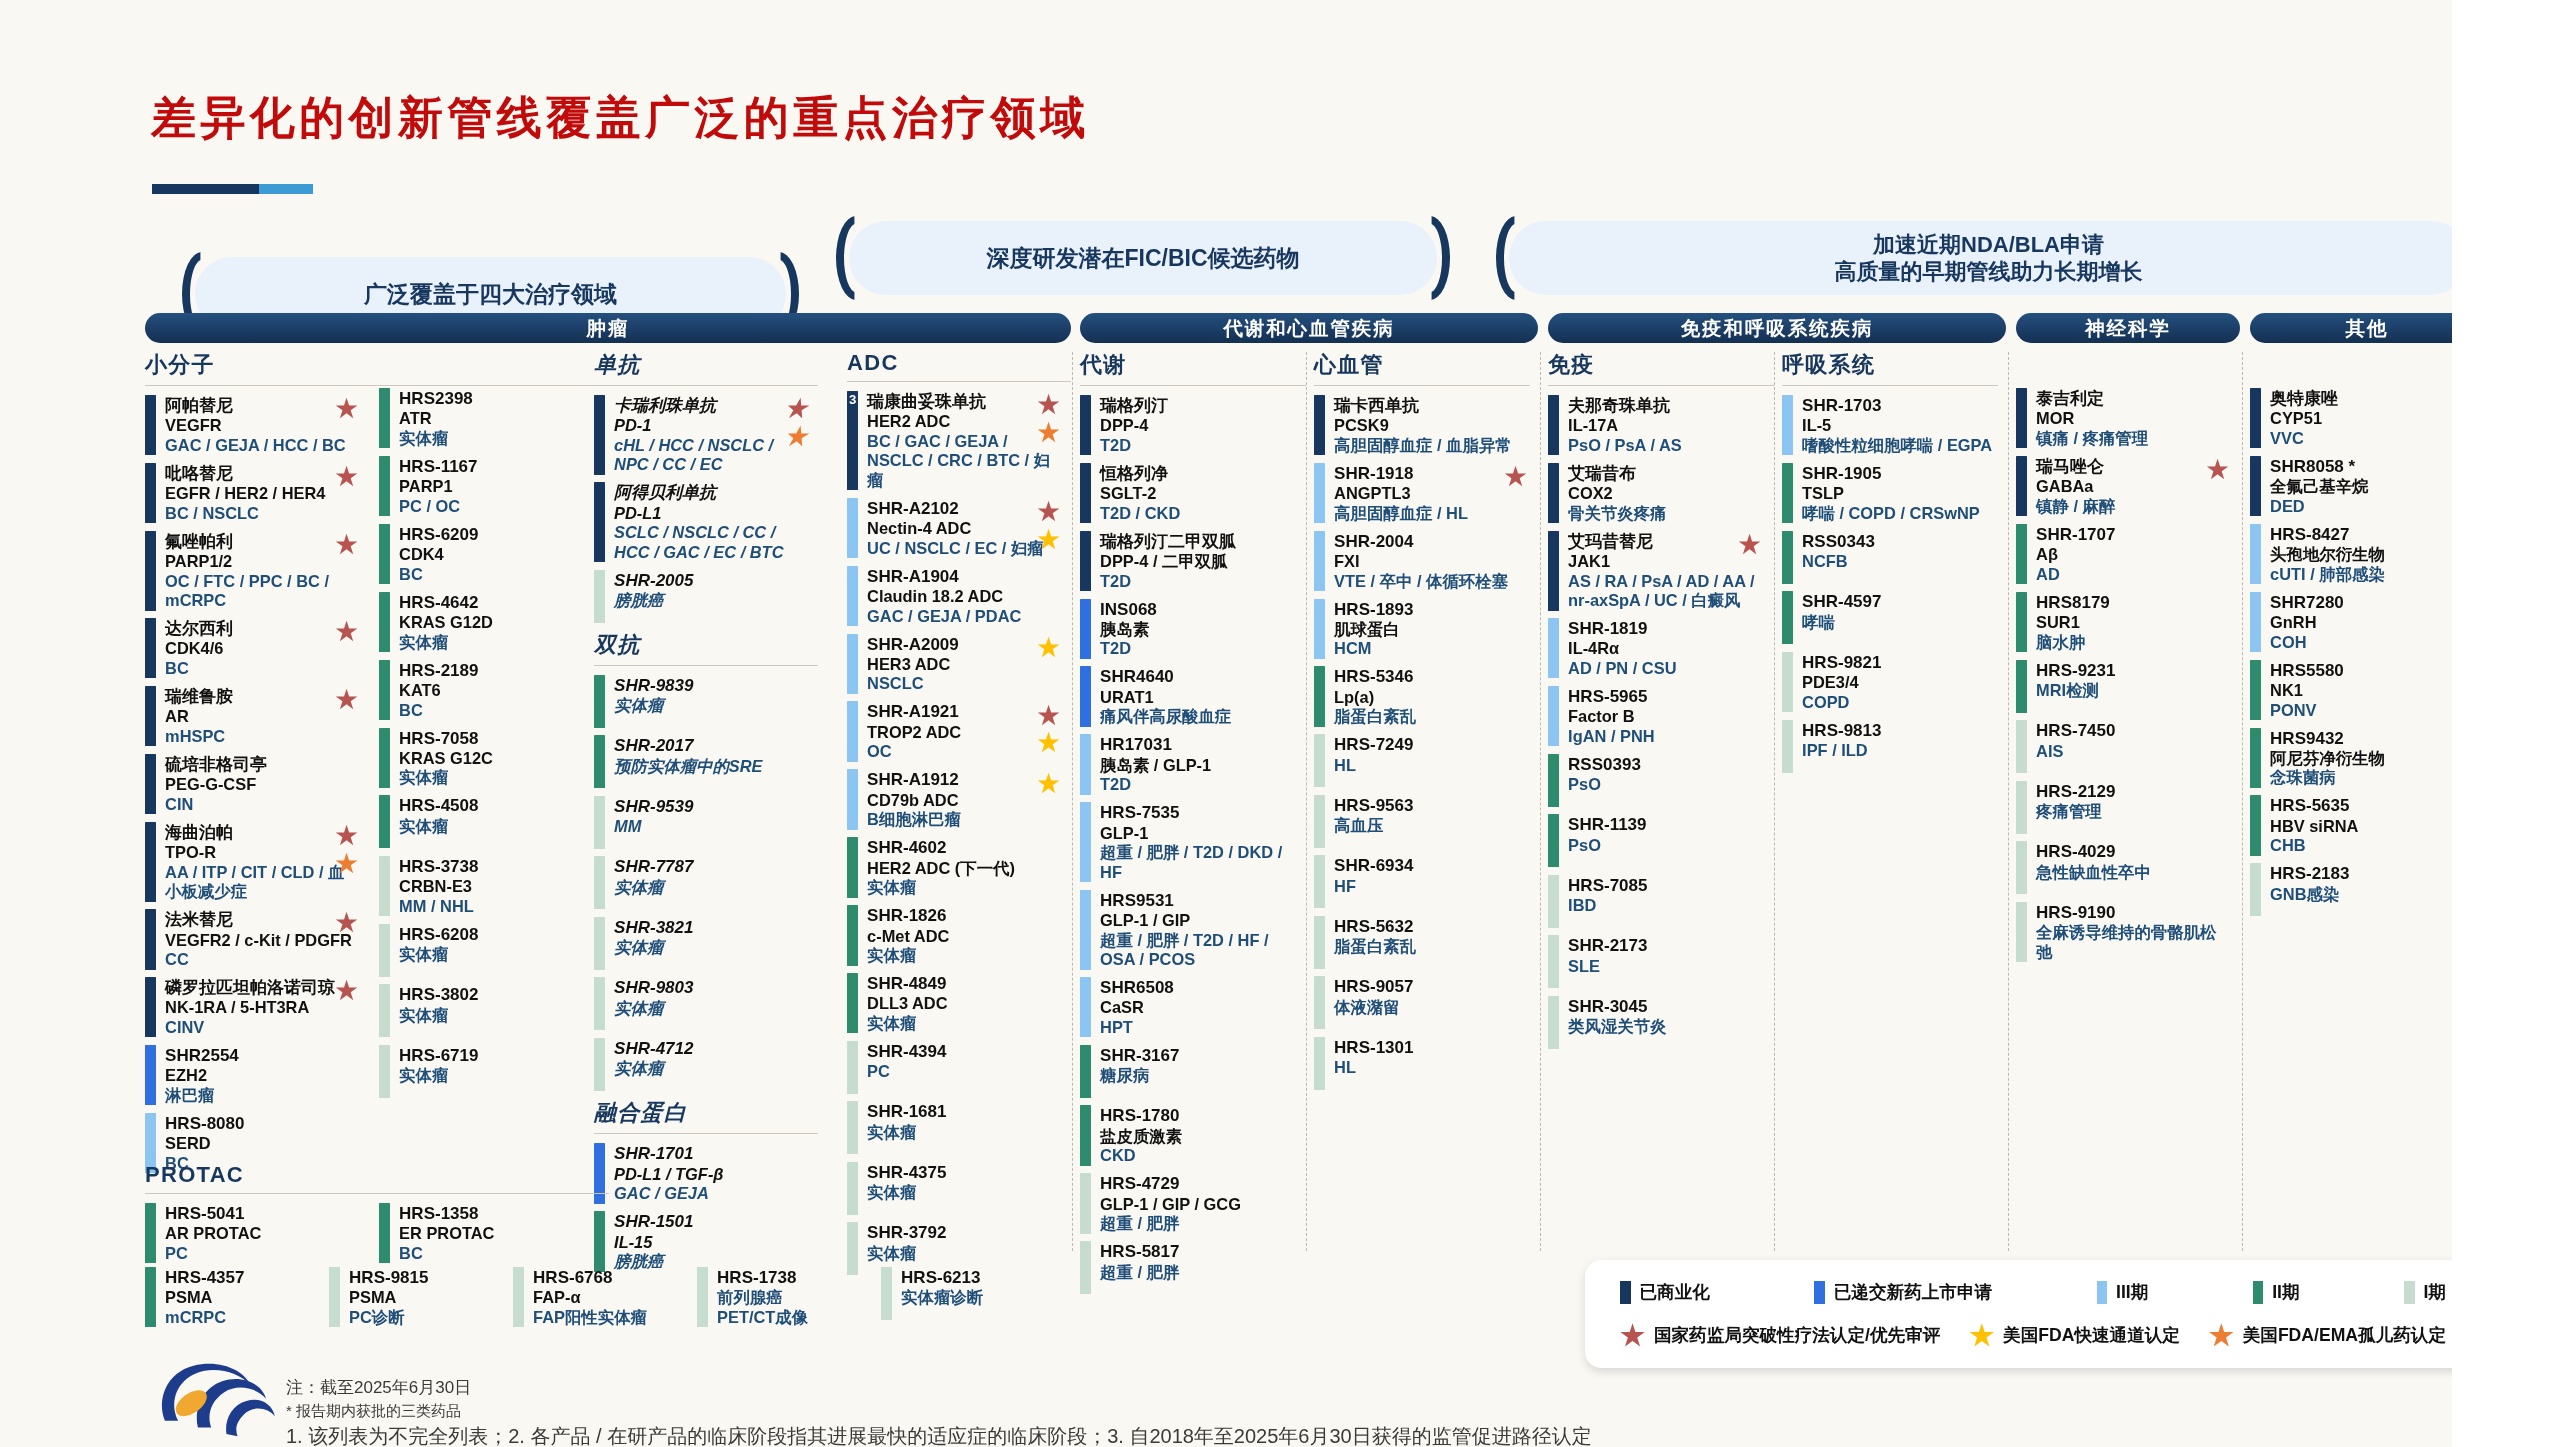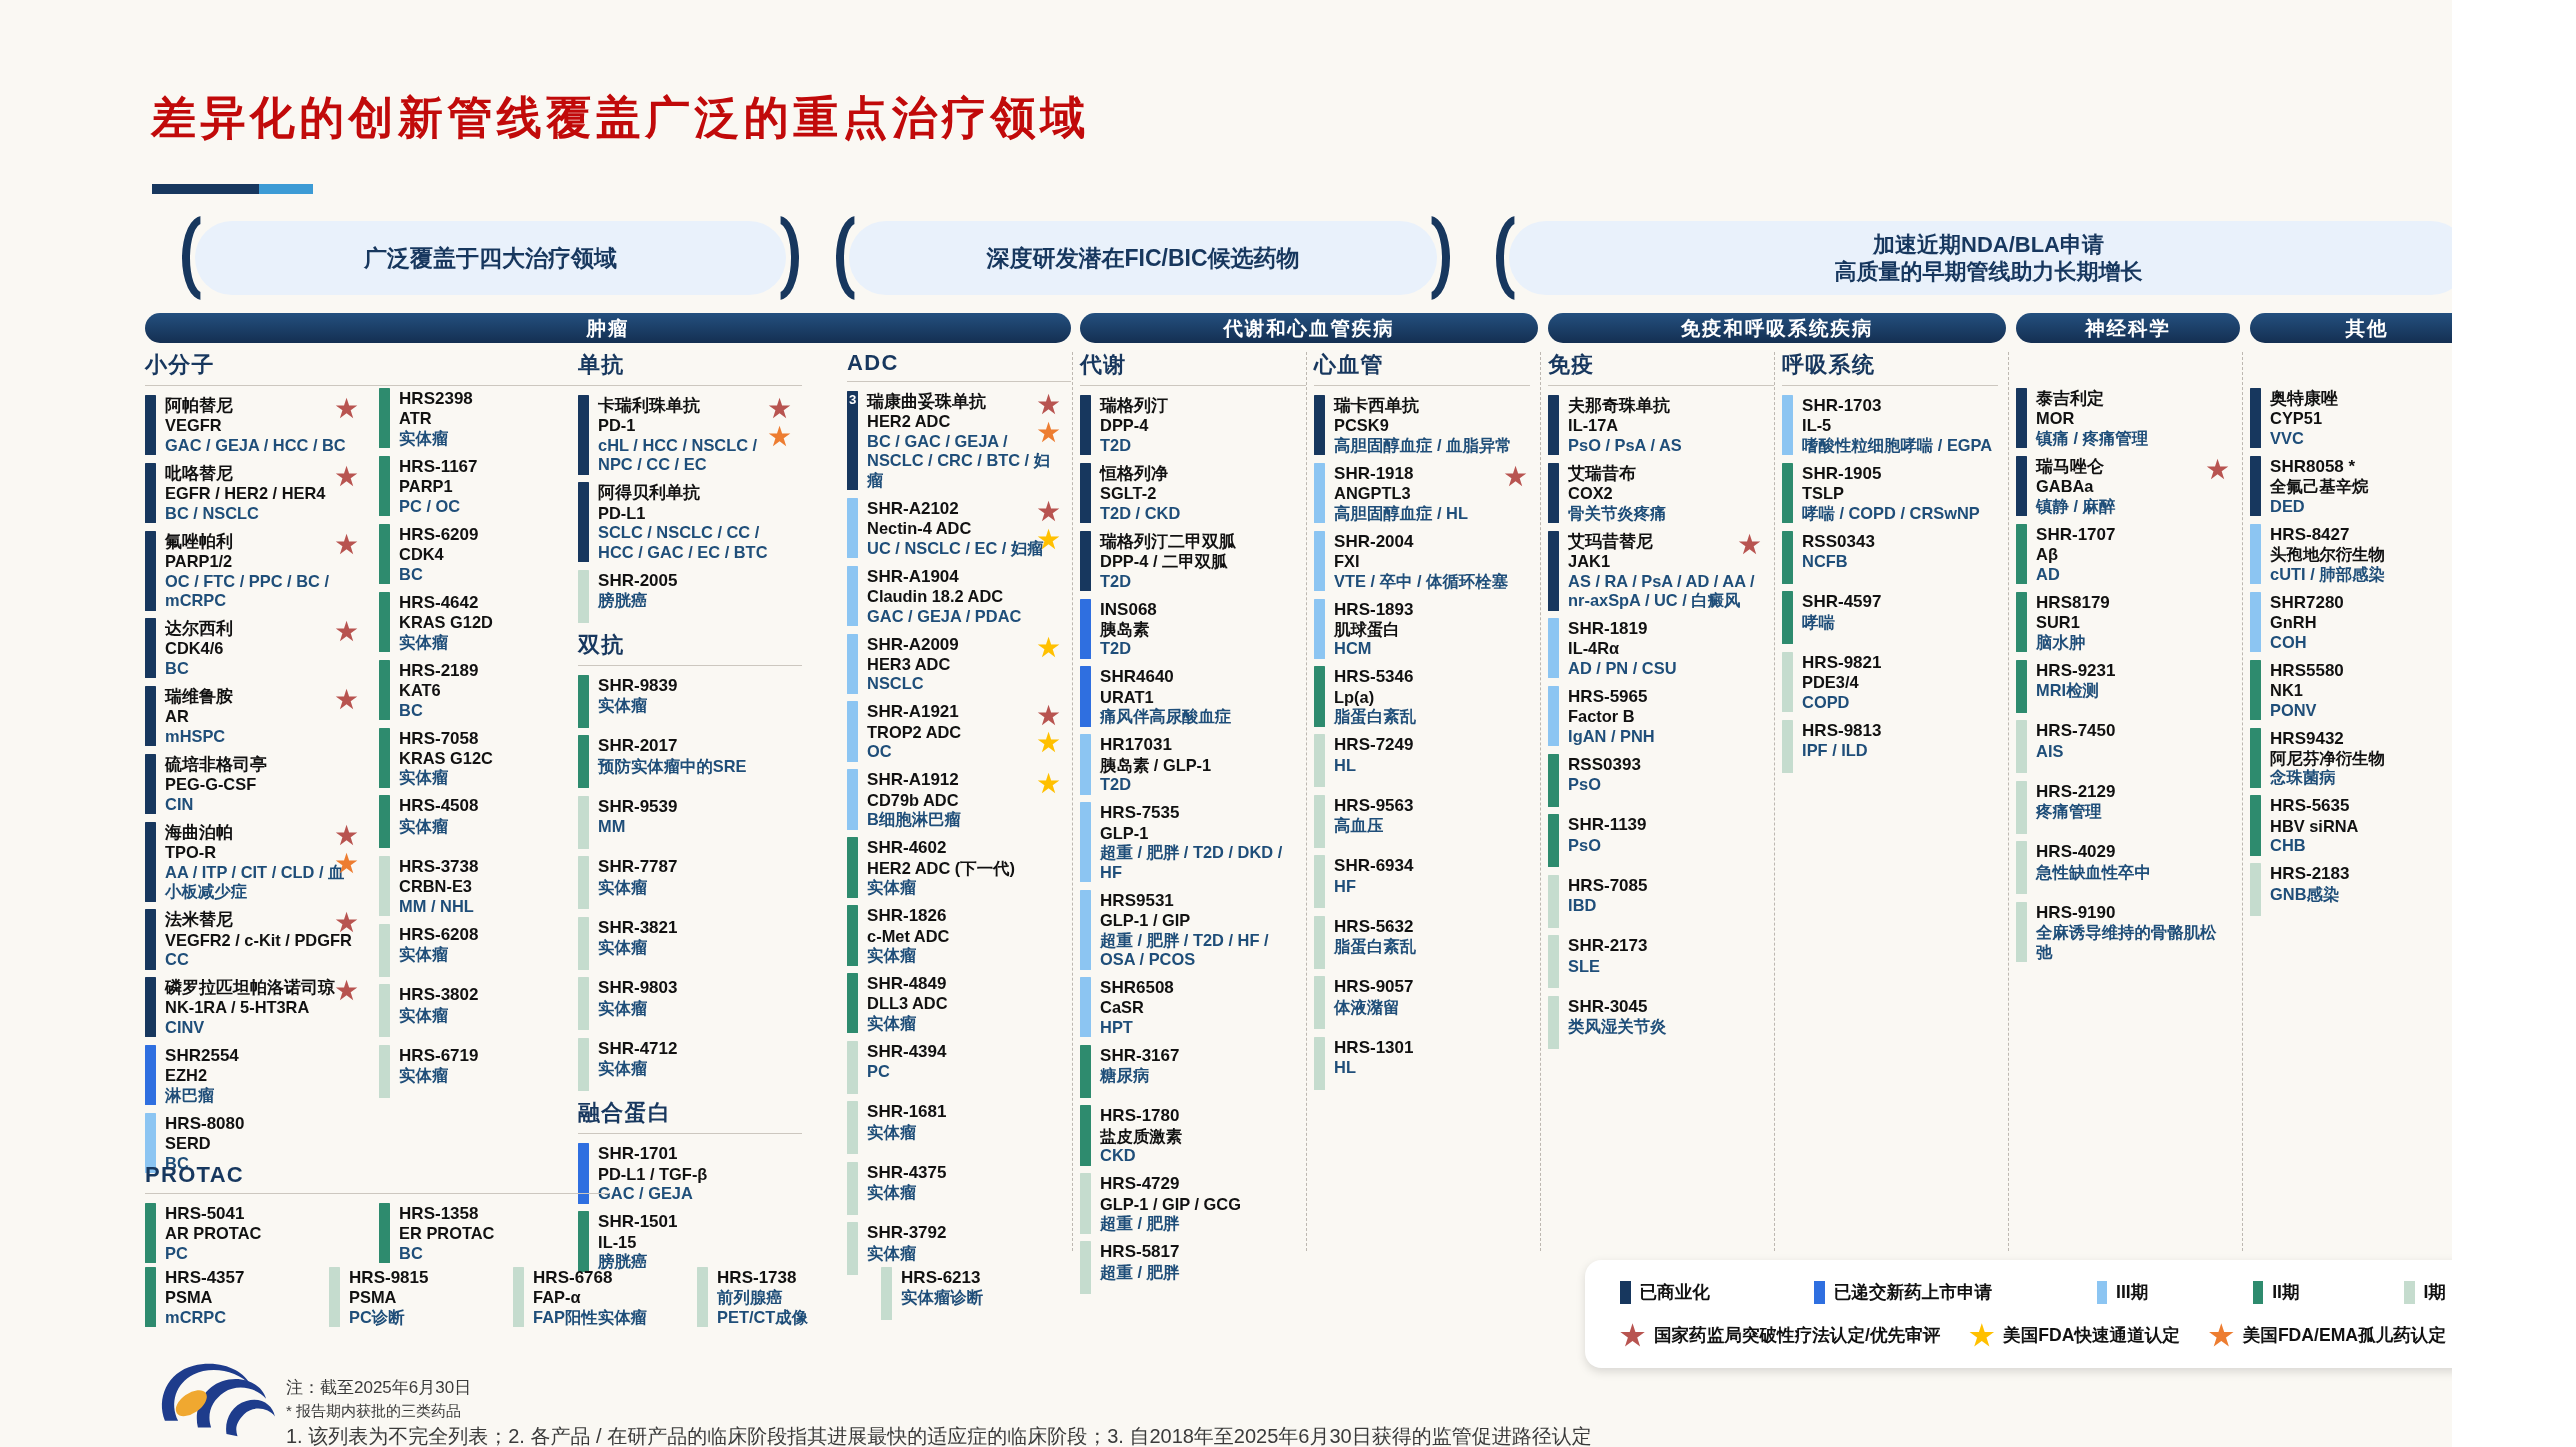--- a/index.html
+++ b/index.html
@@ -11,21 +11,21 @@
   .title-underline-a{position:absolute;left:152px;top:184px;width:107px;height:10px;background:#17375E;}
   .title-underline-b{position:absolute;left:259px;top:184px;width:54px;height:10px;background:#3C9BD5;}
   
   .banner{position:absolute;top:221px;height:74px;background:#E9F1FB;border-radius:38px;
           display:flex;align-items:center;justify-content:center;color:#17375E;font-weight:bold;
           font-size:23px;text-align:center;white-space:pre-line;line-height:1.25;}
   .banner .cap{position:absolute;top:-5px;width:40px;height:84px;border:8.8px solid #17375E;
           border-radius:50%;box-sizing:border-box;background:transparent;}
   .banner .capL{left:-12.6px;clip-path:inset(-5px 55% -5px -5px);}
   .banner .capR{right:-12.6px;clip-path:inset(-5px -5px -5px 55%);}
-  .banner1{left:195px;width:591px;}
+  .banner1{left:195px;width:591px;margin-top:36px;}
   .banner2{left:849px;width:588px;}
   .banner3{left:1509px;width:959px;font-size:22px;}
   
   .hdr{position:absolute;top:313px;height:30px;border-radius:15px;
        background:linear-gradient(180deg,#24507F,#142F52);color:#ffffff;font-weight:bold;
        font-size:19.5px;display:flex;align-items:center;justify-content:center;letter-spacing:1.9px;}
   .hdr1{left:145px;width:926px;}
   .hdr2{left:1080px;width:458px;}
   .hdr3{left:1548px;width:458px;text-align:right;}
   .hdr4{left:2016px;width:224px;}
@@ -293,21 +293,21 @@
           </div>
         </div>
         <div class="entry">
           <div class="bar" style="background: rgb(197, 220, 206);"></div>
           <div class="etx">
             <div class="ename">HRS-6719</div>
             <div class="eind">实体瘤</div>
           </div>
         </div>
       </div>
-      <div class="col" style="left: 578px; width: 214px;">
+      <div class="col" style="left: 594px; width: 214px; font-style: italic;">
         <div class="sublabel" style="width: 224px;">单抗</div>
         <div class="entry">
           <div class="bar" style="background: rgb(23, 55, 94);"></div>
           <div class="etx">
             <div class="ename">卡瑞利珠单抗</div>
             <div class="etarget">PD-1</div>
             <div class="eind">cHL / HCC / NSCLC / NPC / CC / EC</div>
           </div>
           <div class="stars">
             <span class="star" style="color: rgb(184, 84, 80);">★</span>

